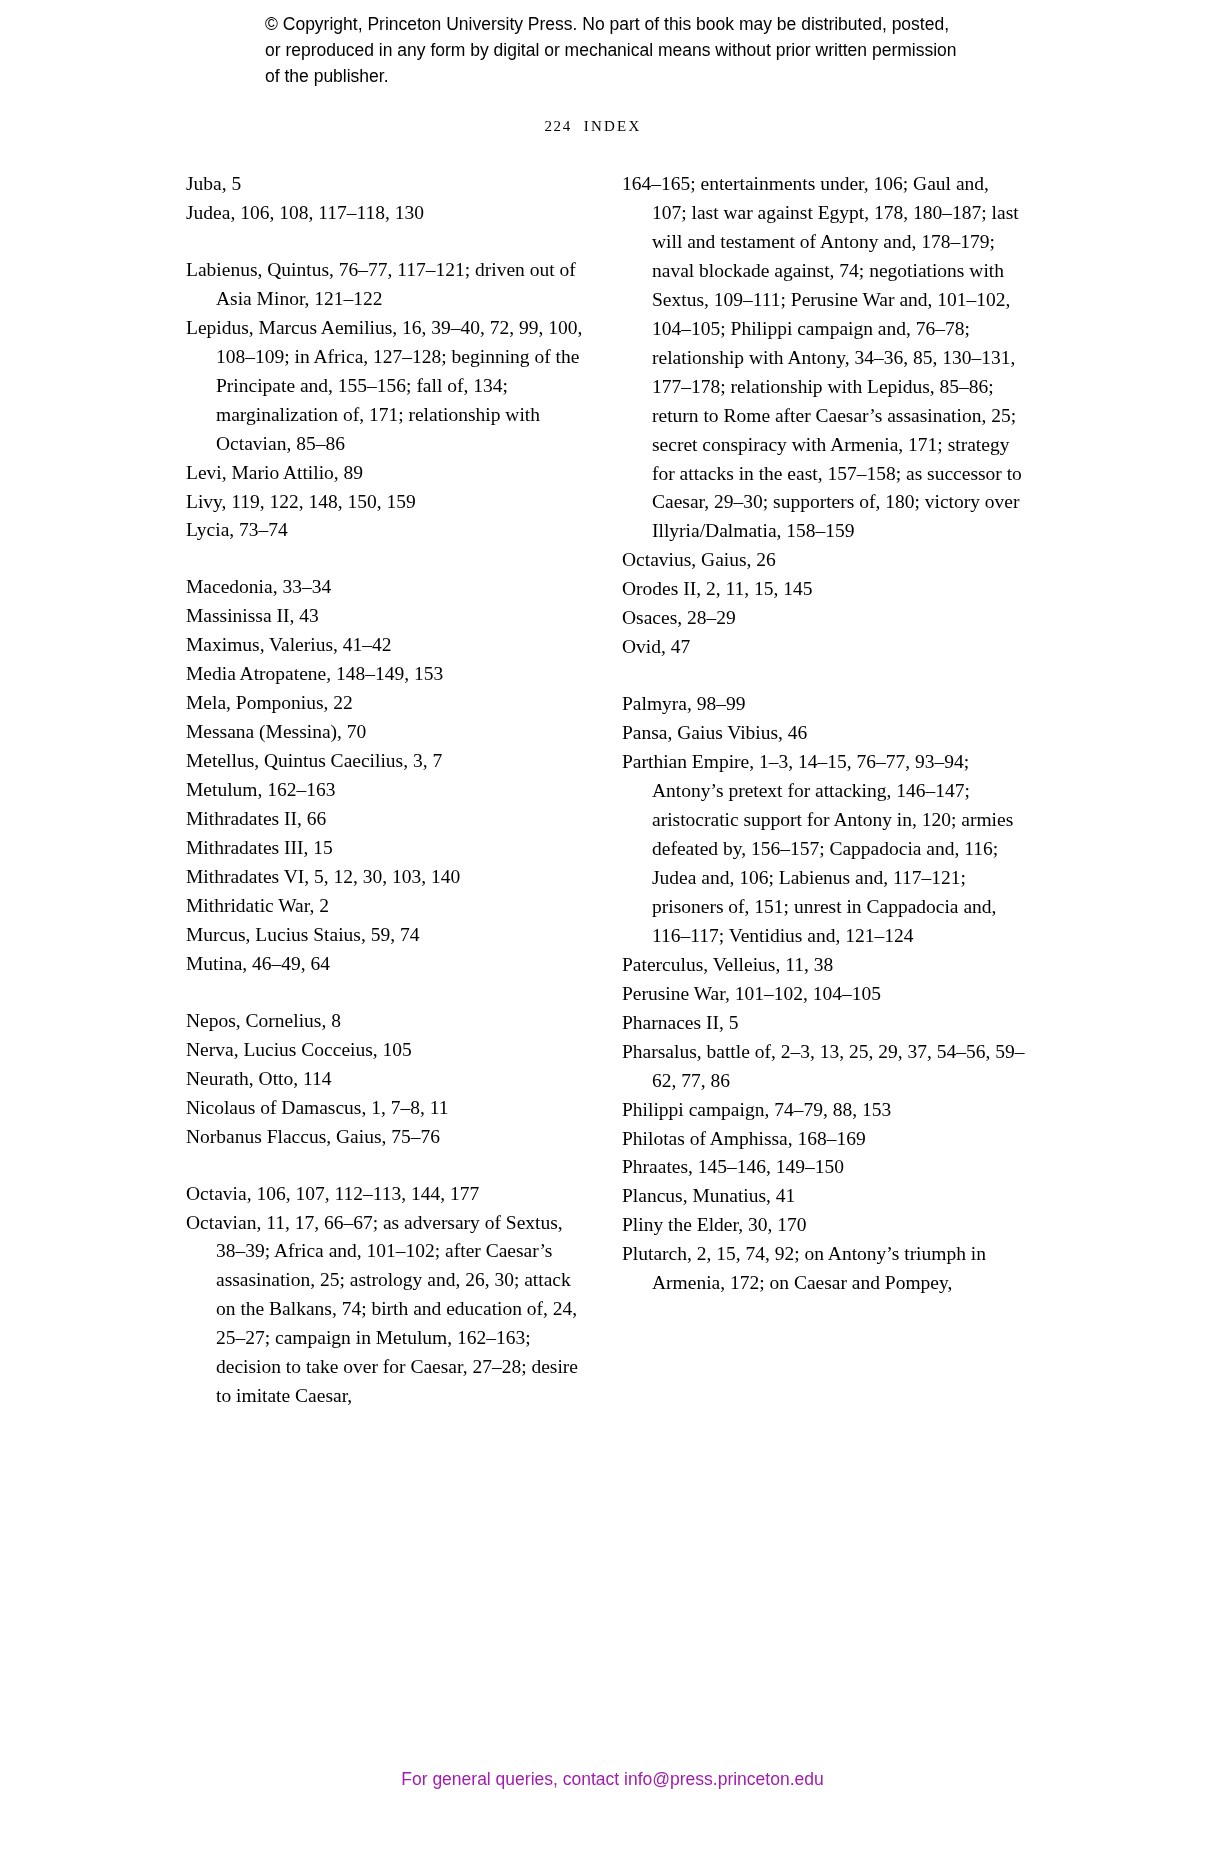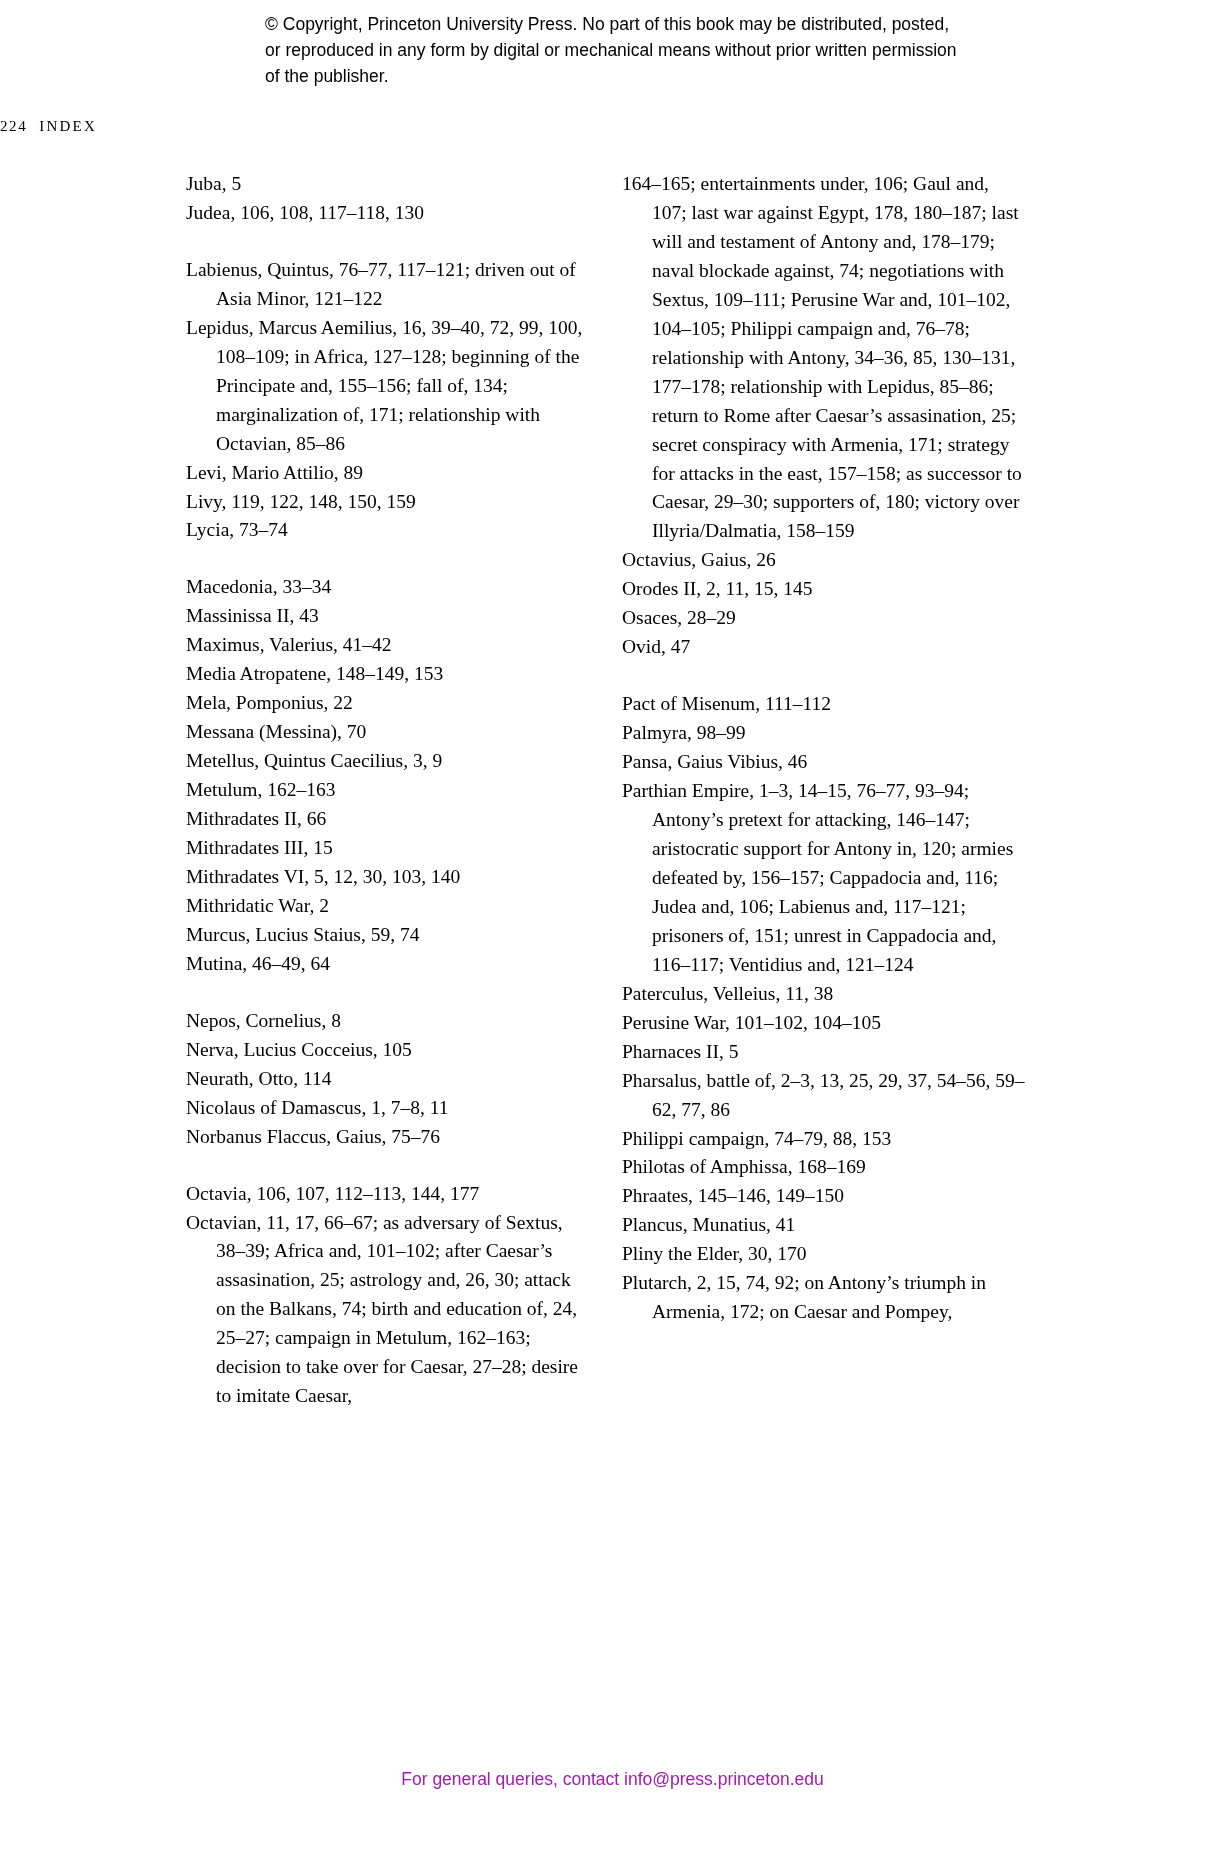--- a/index.html
+++ b/index.html
@@ -29,21 +29,21 @@
     font-family: "Liberation Sans", sans-serif;
     font-size: 17.5px;
     line-height: 1.48;
     color: #000;
   }
   .folio {
     position: absolute;
     top: 118px;
     left: 0;
     width: 1186px;
-    text-align: left;
+    text-align: center;
     font-family: "Liberation Serif", serif;
     font-size: 15px;
     letter-spacing: 2.2px;
   }
   .folio .num {
     letter-spacing: 1.6px;
   }
   .folio .word {
     margin-left: 12px;
   }
@@ -107,21 +107,21 @@
         <div class="entry">Lycia, 73–74</div>
       </div>
       <div class="gap"></div>
       <div>
         <div class="entry">Macedonia, 33–34</div>
         <div class="entry">Massinissa II, 43</div>
         <div class="entry">Maximus, Valerius, 41–42</div>
         <div class="entry">Media Atropatene, 148–149, 153</div>
         <div class="entry">Mela, Pomponius, 22</div>
         <div class="entry">Messana (Messina), 70</div>
-        <div class="entry">Metellus, Quintus Caecilius, 3, 9</div>
+        <div class="entry">Metellus, Quintus Caecilius, 3, 7</div>
         <div class="entry">Metulum, 162–163</div>
         <div class="entry">Mithradates II, 66</div>
         <div class="entry">Mithradates III, 15</div>
         <div class="entry">Mithradates VI, 5, 12, 30, 103, 140</div>
         <div class="entry">Mithridatic War, 2</div>
         <div class="entry">Murcus, Lucius Staius, 59, 74</div>
         <div class="entry">Mutina, 46–49, 64</div>
       </div>
       <div class="gap"></div>
       <div>
@@ -141,21 +141,20 @@
     <div class="col">
       <div>
         <div class="entry">164–165; entertainments under, 106; Gaul and, 107; last war against Egypt, 178, 180–187; last will and testament of Antony and, 178–179; naval blockade against, 74; negotiations with Sextus, 109–111; Perusine War and, 101–102, 104–105; Philippi campaign and, 76–78; relationship with Antony, 34–36, 85, 130–131, 177–178; relationship with Lepidus, 85–86; return to Rome after Caesar’s assasination, 25; secret conspiracy with Armenia, 171; strategy for attacks in the east, 157–158; as successor to Caesar, 29–30; supporters of, 180; victory over Illyria/Dalmatia, 158–159</div>
         <div class="entry">Octavius, Gaius, 26</div>
         <div class="entry">Orodes II, 2, 11, 15, 145</div>
         <div class="entry">Osaces, 28–29</div>
         <div class="entry">Ovid, 47</div>
       </div>
       <div class="gap"></div>
       <div>
-        <div class="entry">Pact of Misenum, 111–112</div>
         <div class="entry">Palmyra, 98–99</div>
         <div class="entry">Pansa, Gaius Vibius, 46</div>
         <div class="entry">Parthian Empire, 1–3, 14–15, 76–77, 93–94; Antony’s pretext for attacking, 146–147; aristocratic support for Antony in, 120; armies defeated by, 156–157; Cappadocia and, 116; Judea and, 106; Labienus and, 117–121; prisoners of, 151; unrest in Cappadocia and, 116–117; Ventidius and, 121–124</div>
         <div class="entry">Paterculus, Velleius, 11, 38</div>
         <div class="entry">Perusine War, 101–102, 104–105</div>
         <div class="entry">Pharnaces II, 5</div>
         <div class="entry">Pharsalus, battle of, 2–3, 13, 25, 29, 37, 54–56, 59–62, 77, 86</div>
         <div class="entry">Philippi campaign, 74–79, 88, 153</div>
         <div class="entry">Philotas of Amphissa, 168–169</div>
         <div class="entry">Phraates, 145–146, 149–150</div>

